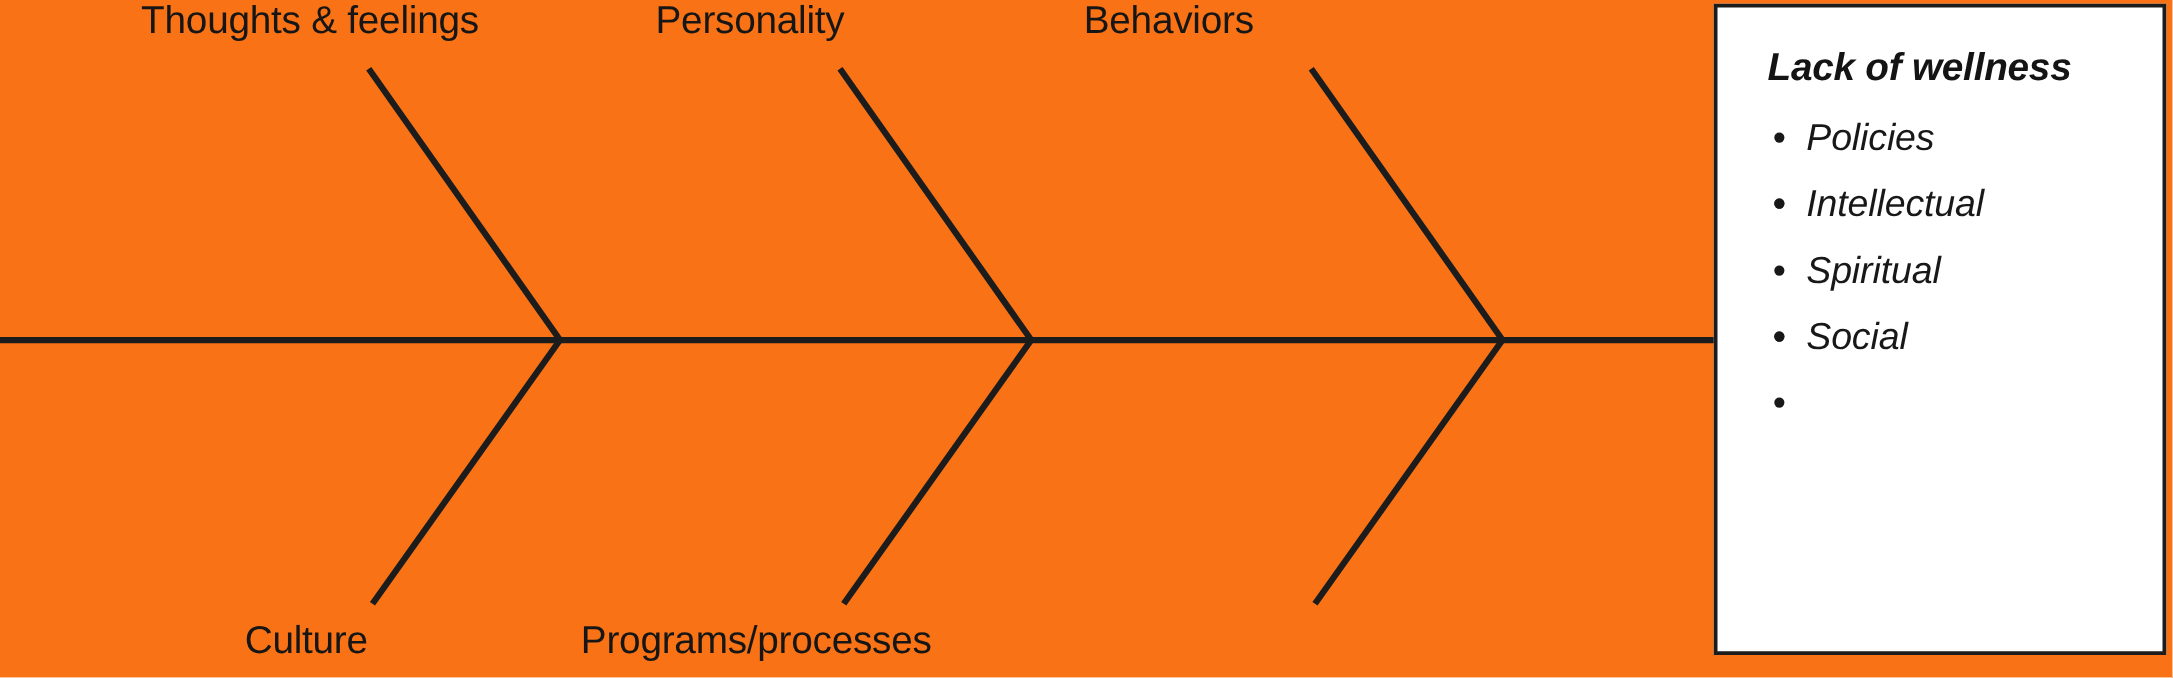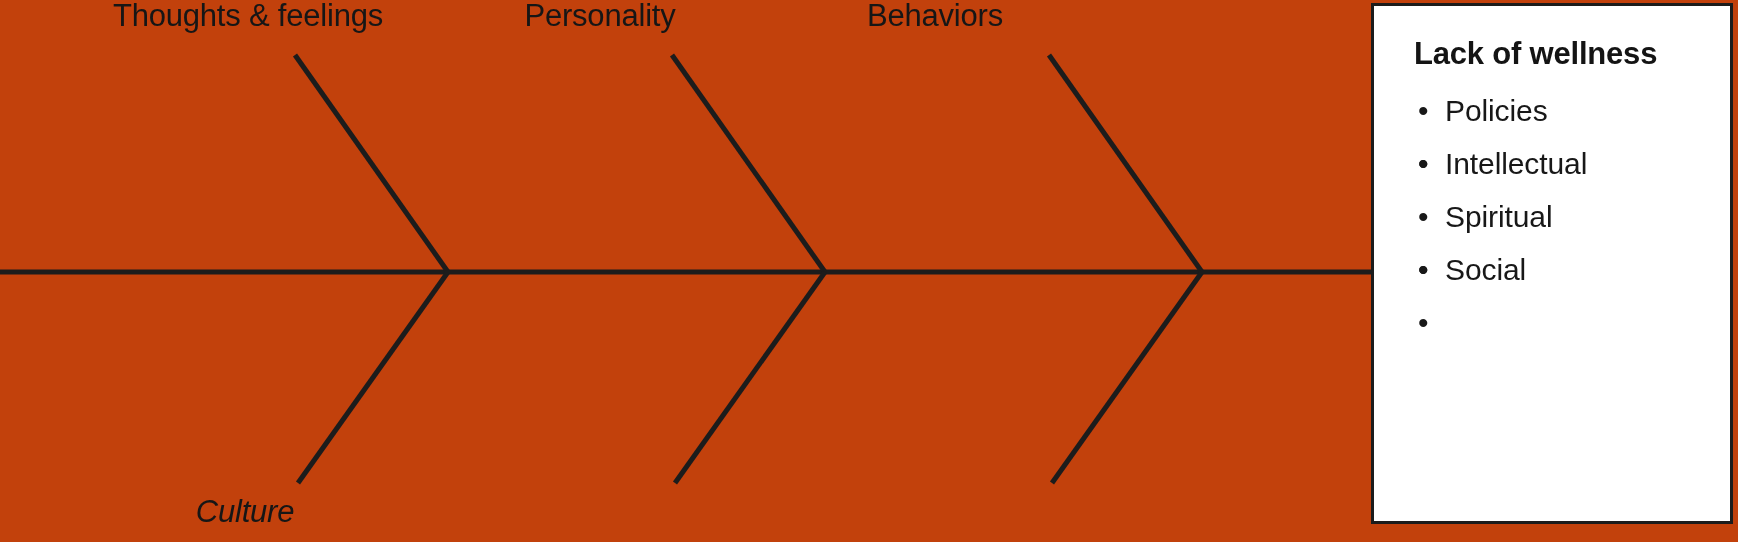--- a/index.html
+++ b/index.html
@@ -8,21 +8,21 @@
     background: #ffffff;
   }
   body {
     font-family: "Liberation Sans", sans-serif;
     color: #1a1a1a;
   }
   #canvas {
     position: relative;
     width: 1738px;
     height: 542px;
-    background: #c2410c;
+    background: #f97316;
     overflow: hidden;
   }
   #diagram-svg {
     position: absolute;
     left: 0;
     top: 0;
     width: 1738px;
     height: 542px;
   }
   .cause-label {
@@ -32,31 +32,31 @@
     line-height: 36px;
     color: #161616;
     white-space: nowrap;
     letter-spacing: -0.2px;
   }
   .cause-label.top {
     transform: translate(-50%, 0);
   }
   .cause-label.bottom {
     transform: translate(-50%, 0);
-    font-style: italic;
   }
   #effect-box {
     position: absolute;
     left: 1371px;
     top: 3px;
     width: 362px;
     height: 521px;
     border: 3px solid #1c1c1c;
     box-sizing: border-box;
     background: #ffffff;
+    font-style: italic;
   }
   #effect-title {
     position: absolute;
     left: 40px;
     top: 30px;
     font-family: "Liberation Sans", sans-serif;
     font-size: 31px;
     font-weight: bold;
     color: #141414;
     white-space: nowrap;
@@ -105,20 +105,21 @@
       <line x1="675" y1="483" x2="825" y2="272"></line>
       <line x1="1052" y1="483" x2="1202" y2="272"></line>
     </g>
   </svg>
 
   <div class="cause-label top" style="left:248px; top:-2px;">Thoughts &amp; feelings</div>
   <div class="cause-label top" style="left:600px; top:-2px;">Personality</div>
   <div class="cause-label top" style="left:935px; top:-2px;">Behaviors</div>
 
   <div class="cause-label bottom" style="left:245px; top:494px;">Culture</div>
+  <div class="cause-label bottom" style="left:605px; top:494px;">Programs/processes</div>
 
   <div id="effect-box">
     <div id="effect-title">Lack of wellness</div>
     <ul id="effect-list">
       <li><span class="bullet">•</span><span>Policies</span></li>
       <li><span class="bullet">•</span></li>
       <li><span class="bullet">•</span><span>Intellectual</span></li>
       <li><span class="bullet">•</span><span>Spiritual</span></li>
       <li><span class="bullet">•</span></li>
       <li><span class="bullet">•</span><span>Social</span></li>

